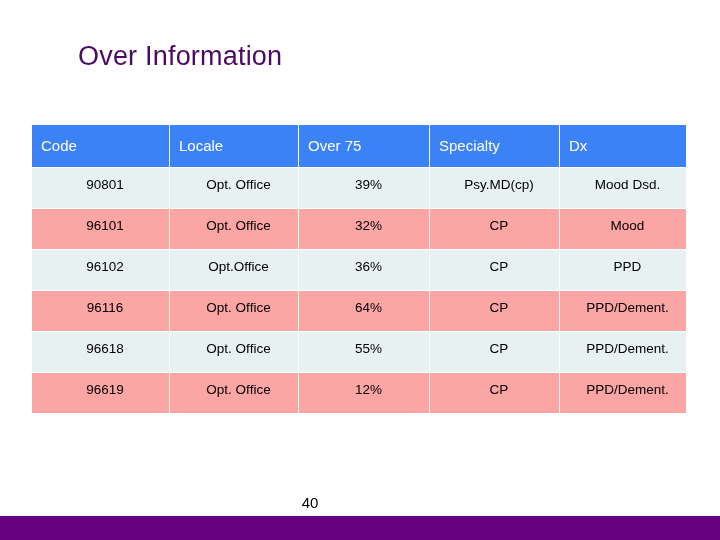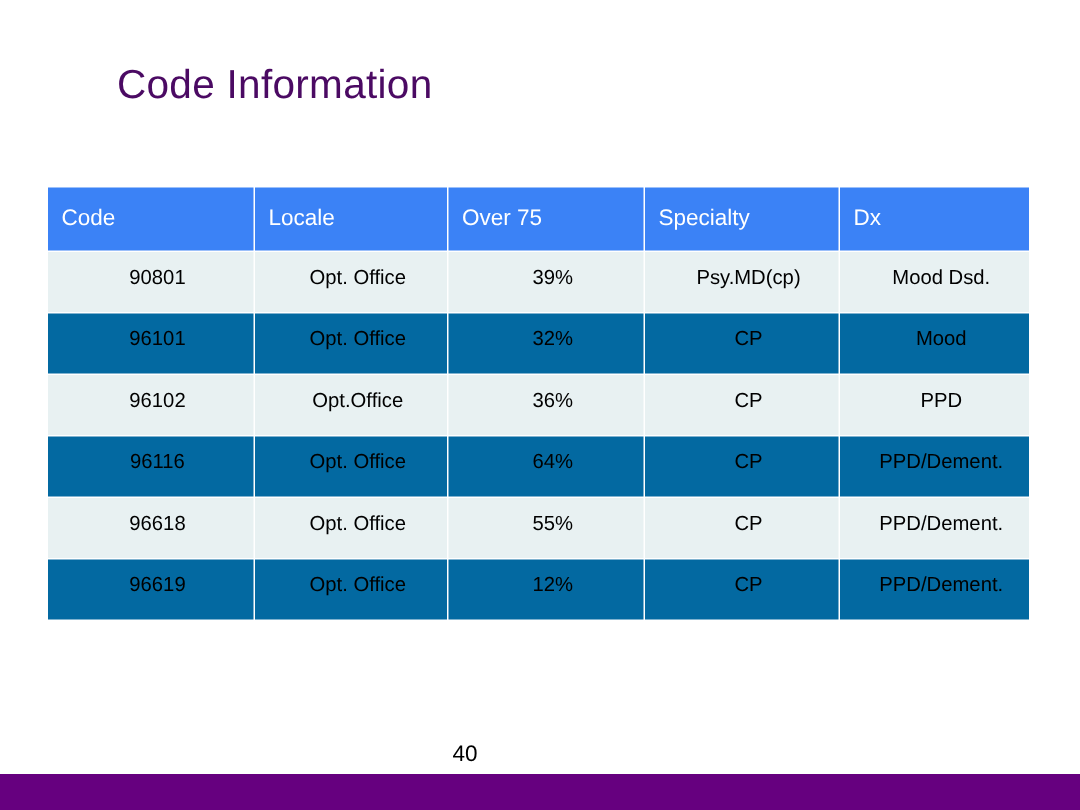--- a/index.html
+++ b/index.html
@@ -64,21 +64,21 @@
     font-size: 13.5px;
     font-weight: 400;
     color: #000000;
     text-align: center;
     padding: 9px 0 10px 9px;
     height: 21px;
     vertical-align: top;
     white-space: nowrap;
   }
   table.codes tbody tr.row-odd td  { background: #e8f1f2; }
-  table.codes tbody tr.row-even td { background: #0369a1; }
+  table.codes tbody tr.row-even td { background: #fca5a5; }
 
   td.indented { padding-left: 15px; }
 
   .page-number {
     position: absolute;
     left: 0;
     top: 494px;
     width: 620px;
     text-align: center;
     font-size: 15px;
@@ -91,21 +91,21 @@
     width: 720px;
     height: 24px;
     background: #66007f;
   }
 </style>
 </head>
 <body>
 
 <div class="slide">
 
-  <div class="slide-title">Code Information</div>
+  <div class="slide-title">Over Information</div>
 
   <div class="table-wrap">
     <table class="codes">
       <colgroup>
         <col class="c-code">
         <col class="c-locale">
         <col class="c-over75">
         <col class="c-specialty">
         <col class="c-dx">
       </colgroup>

